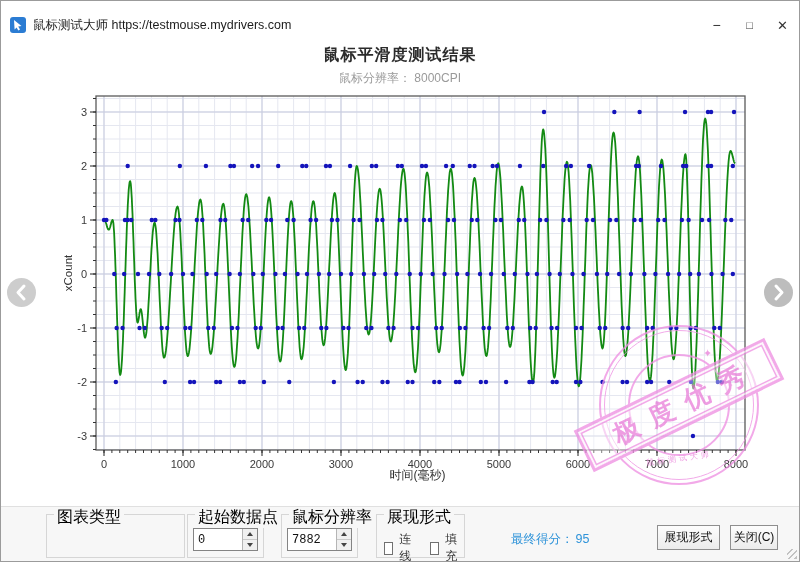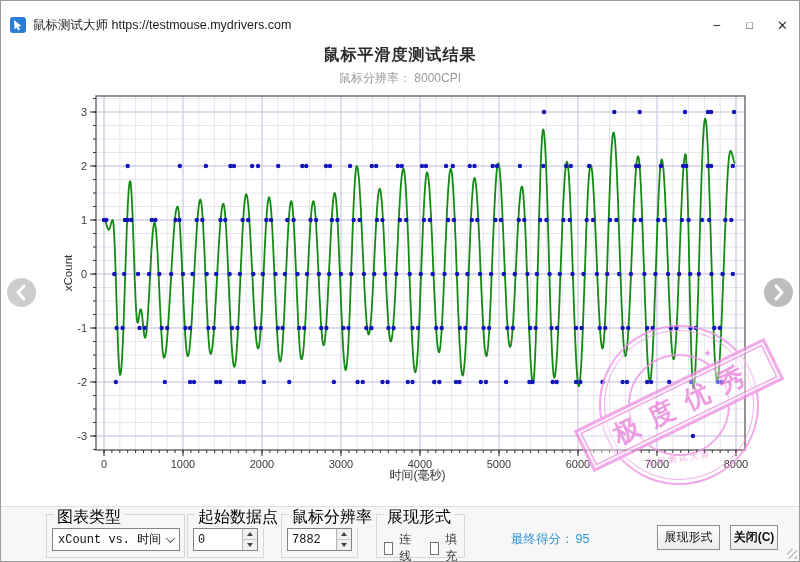--- a/index.html
+++ b/index.html
@@ -63,21 +63,21 @@
   .spin-btns div + div { border-top:1px solid #c9c9c9; }
   .tri-up { width:0; height:0; border-left:3.5px solid transparent; border-right:3.5px solid transparent; border-bottom:4px solid #444; }
   .tri-dn { width:0; height:0; border-left:3.5px solid transparent; border-right:3.5px solid transparent; border-top:4px solid #444; }
   .cb-row { position:absolute; left:7px; top:16px; display:flex; align-items:center; gap:6px; }
   .cb { width:13px; height:13px; border:1px solid #707070; background:#fff; cursor:pointer; }
   .cb-label { margin-right:9px; cursor:default; }
   .score { position:absolute; left:510px; top:24px; font-size:12.5px; color:#2e93d9; }
   .score b { font-weight:normal; margin-left:2px; }
   .btn { position:absolute; top:18px; height:25px; background:linear-gradient(#fdfdfd,#ececec); border:1px solid #8f8f8f; font-size:12px; color:#111; display:flex; align-items:center; justify-content:center; cursor:pointer; font-family:"Liberation Sans",sans-serif; }
   .btn-save  { left:656px; width:63px; }
-  .btn-close { left:729px; width:48px;font-weight:bold; }
+  .btn-close { left:729px; width:48px; }
   .grip { position:absolute; right:2px; bottom:2px; width:10px; height:10px;
     background:repeating-linear-gradient(135deg, transparent 0 3px, #c2c2c2 3px 4.5px); cursor:nwse-resize; }
 </style>
 </head>
 <body>
 
 <div class="window">
 
   <svg id="chart-svg" viewBox="0 0 800 562">
       <line x1="103" y1="95" x2="103" y2="449" stroke="#e5e7f0" stroke-width="1"></line>
@@ -598,26 +598,20 @@
     <div class="stamp-arc">鼠标测试大师</div>
     <div class="stamp-banner">
       <span>极度优秀</span>
     </div>
   </div>
 
   <div class="bottombar">
 
     <div class="group g1">
       <div class="group-label">图表类型</div>
-      <div class="combo">
-        <div class="combo-text">xCount vs. 时间</div>
-        <div class="combo-arrow">
-            <i></i>
-          </div>
-      </div>
     </div>
 
     <div class="group g2">
       <div class="group-label">起始数据点</div>
       <div class="spin">
         <input value="0" style="">
         <div class="spin-btns">
           <div>
               <span class="tri-up"></span>
             </div>

